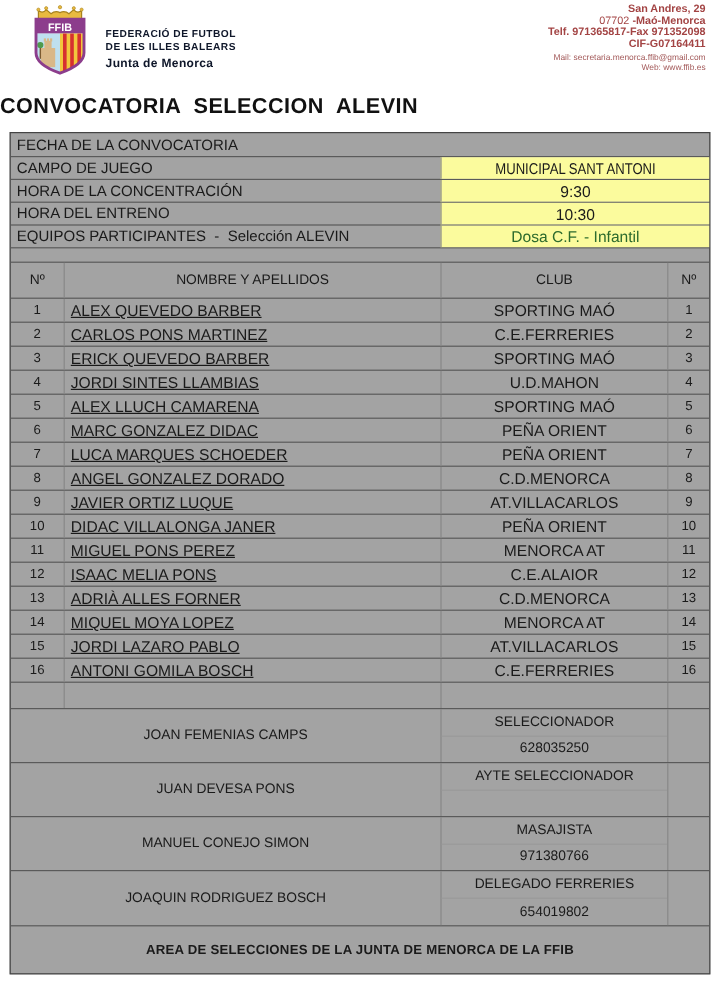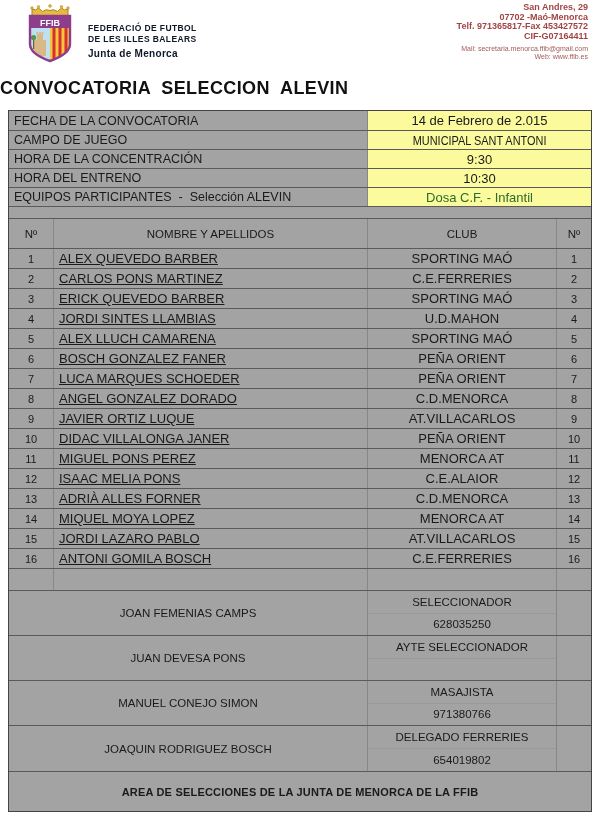--- a/index.html
+++ b/index.html
@@ -9,21 +9,21 @@
   }
 
   
   .logo-wrap { position:absolute; left:19px; top:2px; }
   .fed-block { position:absolute; left:88px; top:23px; color:#0f172a; }
   .fed-line { font-size:8.5px; font-weight:bold; letter-spacing:.4px; line-height:10.5px; white-space:pre; }
   .fed-junta { font-size:10px; font-weight:bold; margin-top:4px; letter-spacing:.3px; }
   .addr-block { position:absolute; right:12px; top:3px; text-align:right; color:#A34444; }
   .addr-line { font-size:9px; font-weight:bold; line-height:9.5px; white-space:pre; }
   .addr-small { font-size:7px; font-weight:normal; line-height:8px; color:#A35A5A; margin-top:4px; white-space:pre; }
-  .postal-bold { font-weight:bold; }
+  .postal-bold { font-weight:normal; }
 
   
   .doc-title {
     position:absolute; top:78px; left:0; width:600px; text-align:left;
     font-size:18px; font-weight:bold; letter-spacing:.4px; color:#111; white-space:pre; margin:0;
   }
 
   
   .master { position:absolute; left:8px; top:110px; width:584px; border:1px solid #444; box-sizing:border-box; background:#a3a3a3; }
   .trow { display:flex; box-sizing:border-box; }
@@ -103,35 +103,32 @@
 
   <div class="fed-block">
     <div class="fed-line">FEDERACIÓ DE FUTBOL</div>
     <div class="fed-line">DE LES ILLES BALEARS</div>
     <div class="fed-junta">Junta de Menorca</div>
   </div>
 
   <div class="addr-block">
     <div class="addr-line">San Andres, 29</div>
     <div class="addr-line"><span class="postal-bold">07702</span><span> -Maó-Menorca</span></div>
-    <div class="addr-line">Telf. 971365817-Fax 453427572</div>
+    <div class="addr-line">Telf. 971365817-Fax 971352098</div>
     <div class="addr-line">CIF-G07164411</div>
     <div class="addr-small">Mail: secretaria.menorca.ffib@gmail.com</div>
     <div class="addr-small" style="margin-top:0;">Web: www.ffib.es</div>
   </div>
 
   <h1 class="doc-title">CONVOCATORIA  SELECCION  ALEVIN</h1>
 
   <div class="master">
 
     <div class="trow info-row">
       <div class="cell i-label">FECHA DE LA CONVOCATORIA</div>
-      <div class="cell i-value">
-          <span>14 de Febrero de 2.015</span>
-        </div>
     </div>
     <div class="trow info-row">
       <div class="cell i-label">CAMPO DE JUEGO</div>
       <div class="cell i-value">
           <span class="condensed">MUNICIPAL SANT ANTONI</span>
         </div>
     </div>
     <div class="trow info-row">
       <div class="cell i-label">HORA DE LA CONCENTRACIÓN</div>
       <div class="cell i-value">
@@ -185,21 +182,21 @@
       <div class="cell c-n2">4</div>
     </div>
     <div class="trow player-row">
       <div class="cell c-n1">5</div>
       <div class="cell c-name">ALEX LLUCH CAMARENA</div>
       <div class="cell c-club">SPORTING MAÓ</div>
       <div class="cell c-n2">5</div>
     </div>
     <div class="trow player-row">
       <div class="cell c-n1">6</div>
-      <div class="cell c-name">BOSCH GONZALEZ FANER</div>
+      <div class="cell c-name">MARC GONZALEZ DIDAC</div>
       <div class="cell c-club">PEÑA ORIENT</div>
       <div class="cell c-n2">6</div>
     </div>
     <div class="trow player-row">
       <div class="cell c-n1">7</div>
       <div class="cell c-name">LUCA MARQUES SCHOEDER</div>
       <div class="cell c-club">PEÑA ORIENT</div>
       <div class="cell c-n2">7</div>
     </div>
     <div class="trow player-row">

